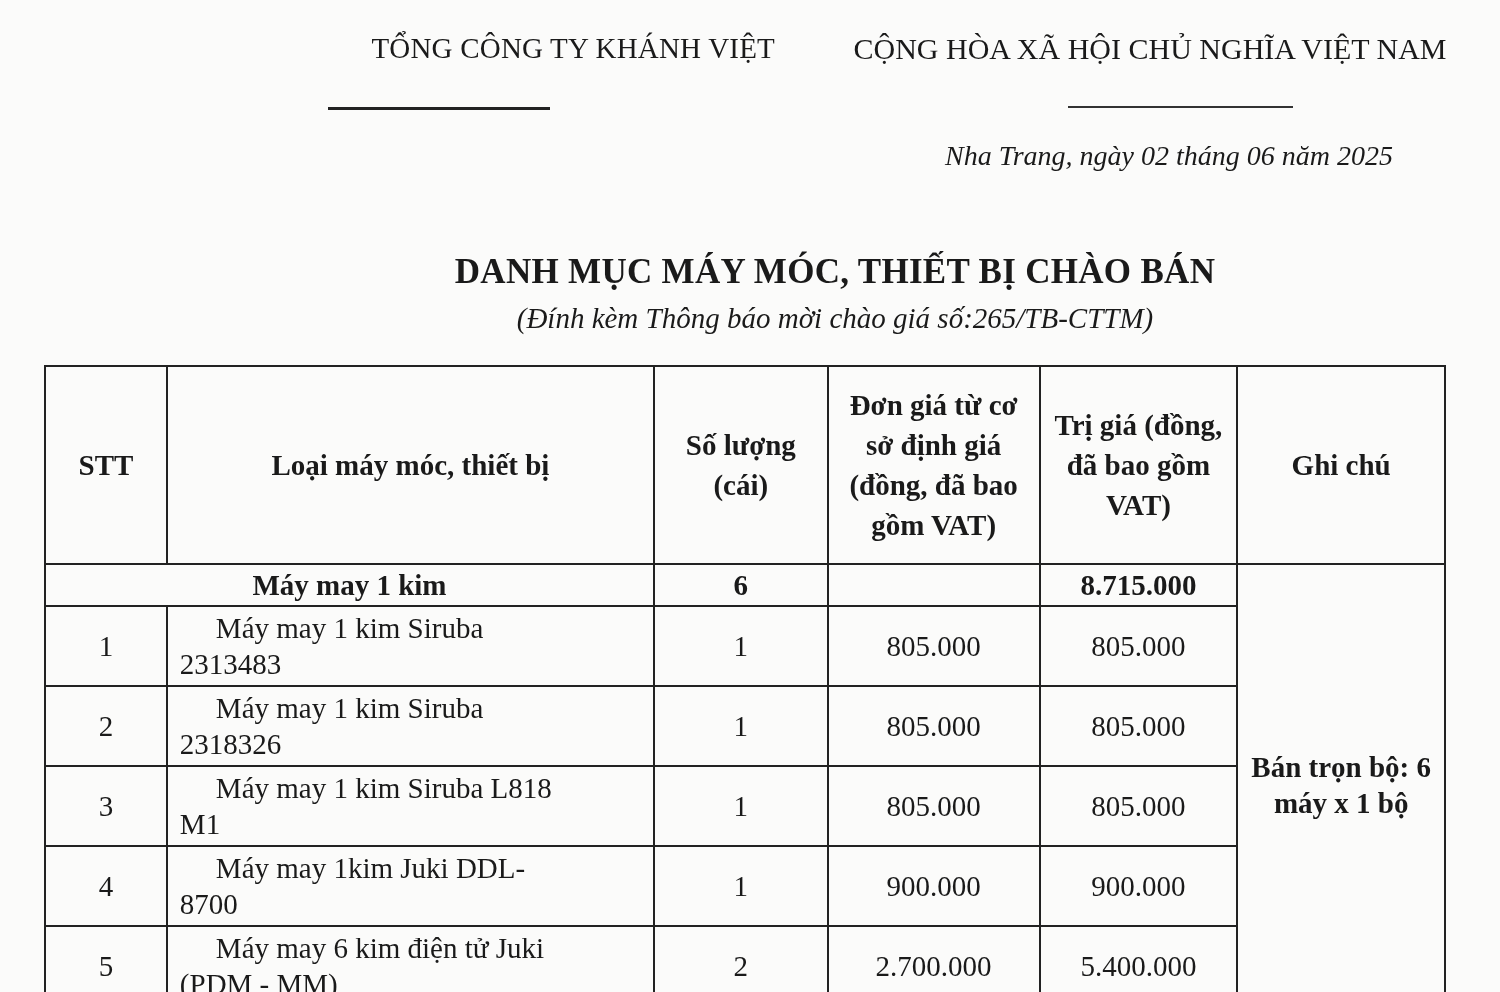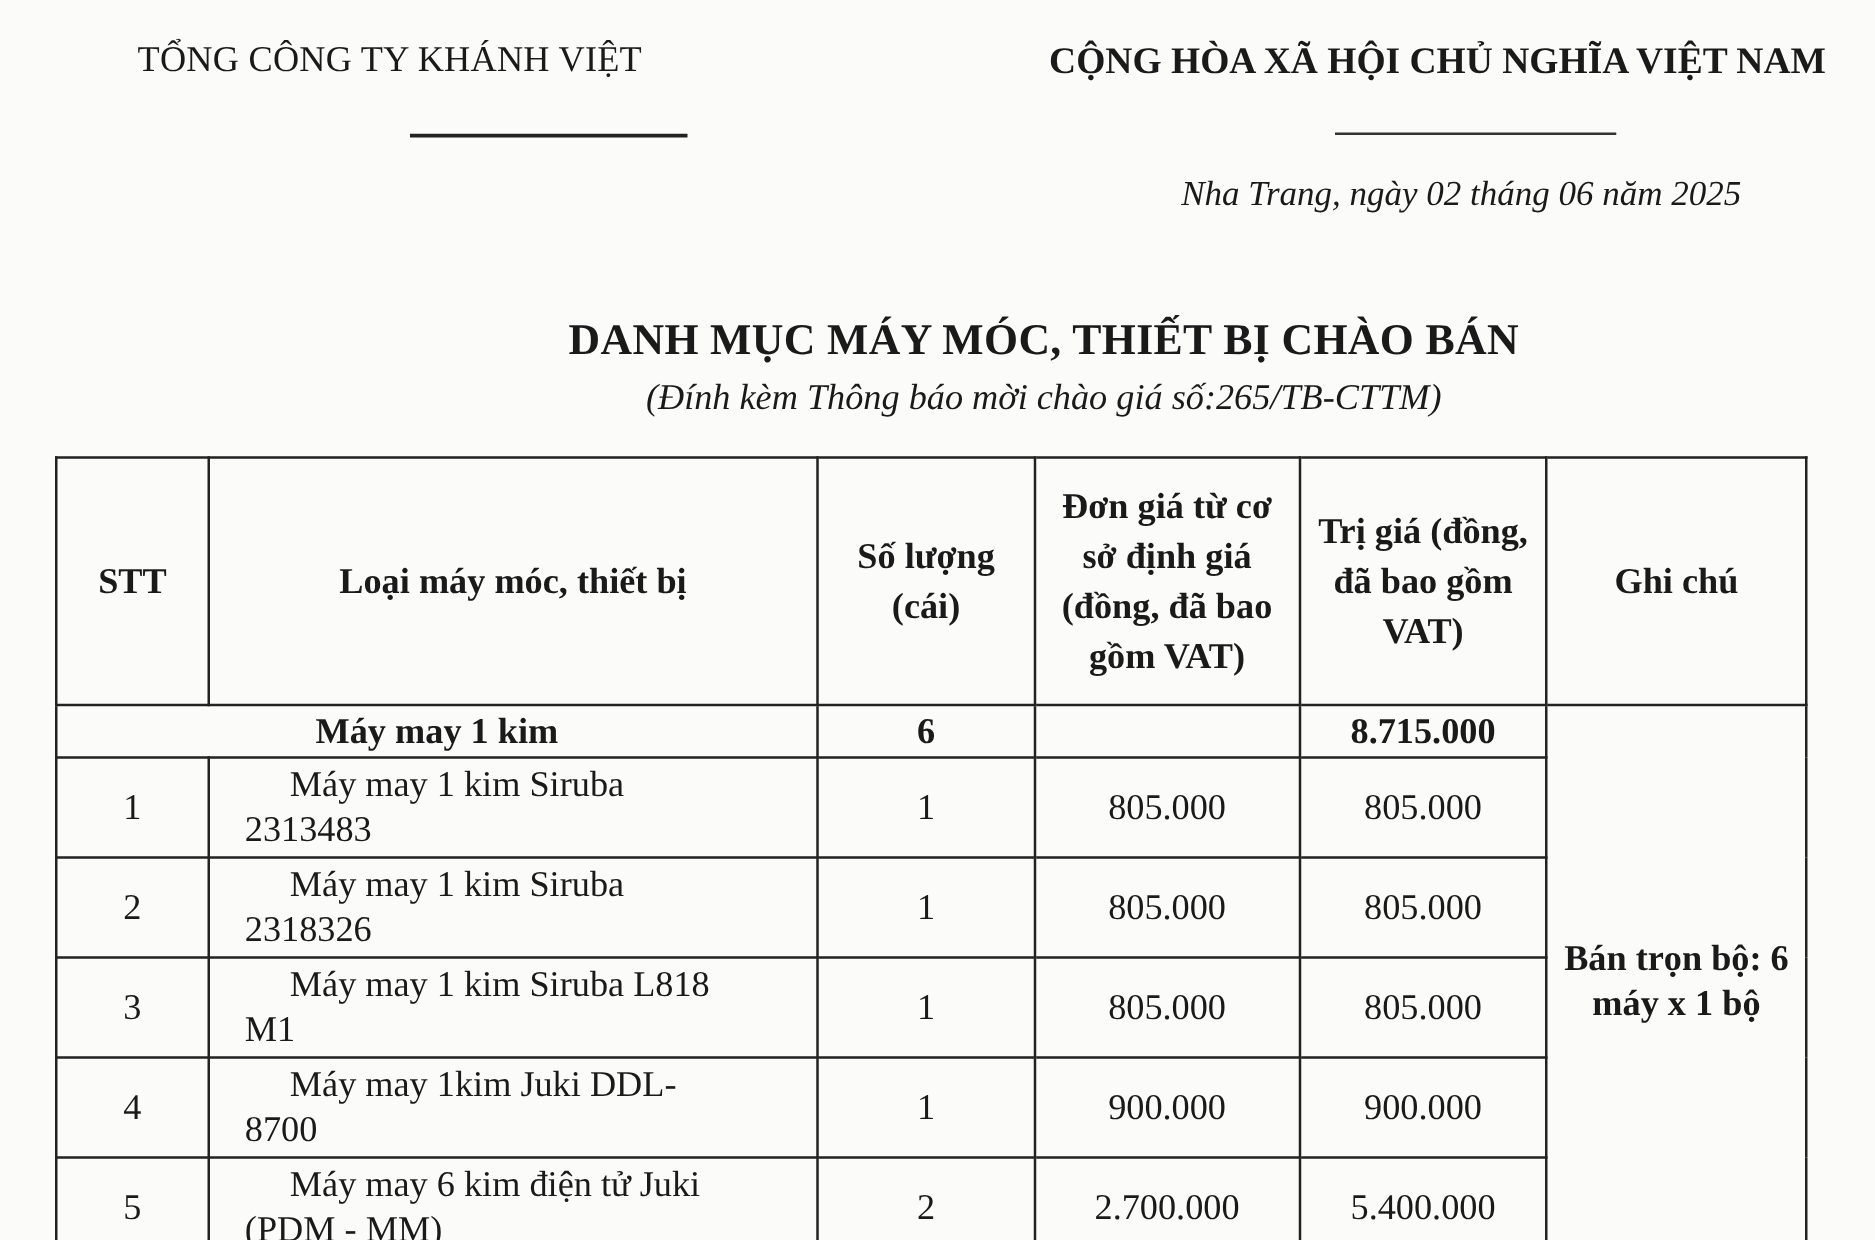--- a/index.html
+++ b/index.html
@@ -4,31 +4,31 @@
   <style>
     html, body { margin: 0; padding: 0; }
     body {
       width: 1500px; height: 992px; overflow: hidden;
       background: #fbfbfa;
       font-family: "Liberation Serif", "DejaVu Serif", serif;
       color: #1a1a1a;
       position: relative;
     }
     .hdr-left {
-      position: absolute; left: 110px; top: 30px; width: 665px; text-align: left;
+      position: absolute; left: 110px; top: 30px; width: 665px; text-align: right;
     }
     .hdr-left .l1 { font-size: 29px; line-height: 36px; letter-spacing: 0.2px; }
     .hdr-left .l2 { font-size: 29px; line-height: 34px; font-weight: bold; }
     .hdr-left .ul {
       position: absolute; left: 218px; top: 77px; width: 222px; height: 3px; background: #222;
     }
     .hdr-right {
       position: absolute; left: 815px; top: 30px; width: 670px; text-align: center;
     }
-    .hdr-right .l1 { font-size: 30px; line-height: 38px; font-weight: bold; }
+    .hdr-right .l1 { font-size: 30px; line-height: 38px; font-weight: normal; }
     .hdr-right .l2 { font-size: 28px; line-height: 34px; font-weight: bold; }
     .hdr-right .ul {
       position: absolute; left: 253px; top: 76px; width: 225px; height: 2px; background: #333;
     }
     .date {
       position: absolute; left: 945px; top: 140px; width: 510px;
       font-size: 28px; font-style: italic; text-align: left;
     }
     .title {
       position: absolute; left: 0; top: 252px; width: 1670px; text-align: center;
@@ -44,21 +44,21 @@
       width: 1402px;
       font-size: 29px;
     }
     table.items th, table.items td {
       border: 2px solid #222;
       padding: 0 6px;
       text-align: center;
       vertical-align: middle;
     }
     table.items th { font-weight: bold; line-height: 40px; height: 196px; }
-    table.items td.desc { text-align: left; padding-left: 28px; line-height: 36px; }
+    table.items td.desc { text-align: left; padding-left: 12px; line-height: 36px; }
     table.items td.desc .indent { padding-left: 36px; }
     table.items tr.group td { font-weight: bold; height: 40px; line-height: 36px; }
     table.items tr.item td { height: 78px; }
     .note { line-height: 40px; }
   </style>
 </head>
 <body>
 
 <div class="hdr-left">
   <div class="l1">TỔNG CÔNG TY KHÁNH VIỆT</div>

